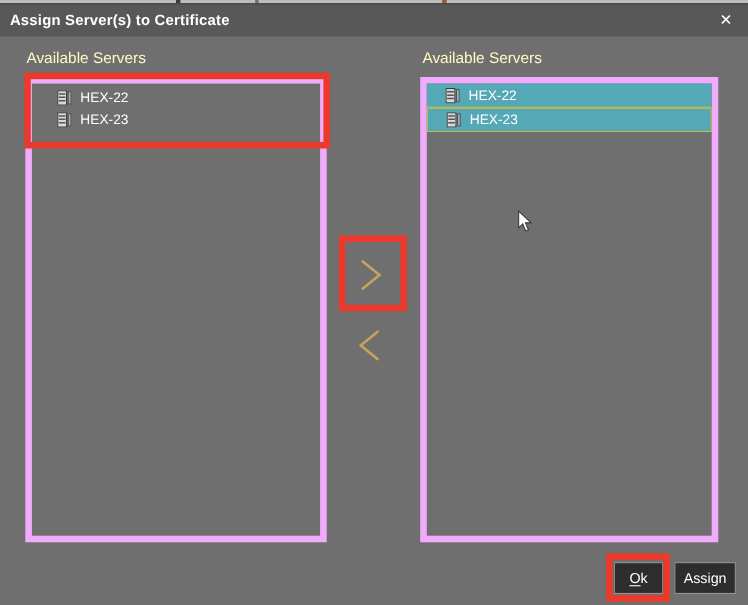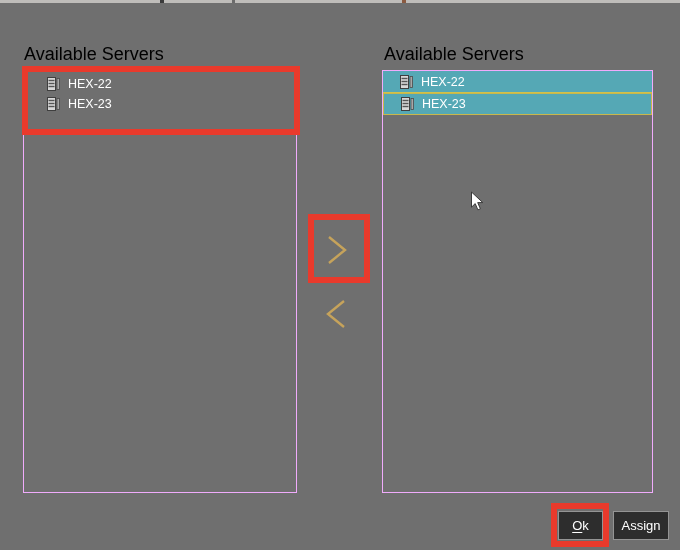--- a/index.html
+++ b/index.html
@@ -19,27 +19,27 @@
     background:#585858; border-top:1px solid #454545;
     display:flex; align-items:center;
   }
   .title { padding-left:9px; font-size:13.5px; font-weight:bold; color:#ffffff; letter-spacing:.2px; }
   .close-btn {
     position:absolute; right:10px; top:4px; width:20px; height:20px;
     display:flex; align-items:center; justify-content:center;
     color:#ffffff; font-size:14px; cursor:pointer;
   }
 
-  .panel-label { position:absolute; top:44px; font-size:18px; color:#000000; }
+  .panel-label { position:absolute; top:44px; font-size:14px; color:#fef9c3; }
   #available-label { left:24px; }
   #assigned-label { left:384px; }
 
   .listbox {
     position:absolute; top:70px; height:423px;
-    border:1px solid #f0abfc; background:#6f6f6f;
+    border:6px solid #f0abfc; background:#6f6f6f;
   }
   #available-list { left:23px; width:274px; padding-top:3px; }
   #assigned-list  { left:382px; width:271px; }
 
   .row {
     display:flex; align-items:center; height:20px;
     color:#ffffff; font-size:12.5px;
   }
   #available-list .row { padding-left:23px; }
   #assigned-list .row { height:22px; padding-left:17px; }
@@ -77,20 +77,24 @@
 <body>
 
 <div id="screen">
 
   <div class="top-sliver">
     <span class="edge-mark" style="left:160px;width:4px;"></span>
     <span class="edge-mark" style="left:232px;width:3px;background:#6b6b6b;"></span>
     <span class="edge-mark" style="left:402px;width:4px;background:#8a5a40;"></span>
   </div>
 
+  <div class="titlebar">
+    <span class="title">Assign Server(s) to Certificate</span>
+    <span class="close-btn">✕</span>
+  </div>
 
   <div class="panel-label" id="available-label">Available Servers</div>
   <div class="panel-label" id="assigned-label">Available Servers</div>
 
   <div class="listbox" id="available-list">
     <div class="row">
       <span class="icon">
         <svg width="13" height="14" viewBox="0 0 13 14">
           <rect x="0.5" y="0.5" width="8" height="13" fill="#d8d8d8" stroke="#3f3f3f"></rect>
           <line x1="1.5" y1="3.5" x2="7.5" y2="3.5" stroke="#555" stroke-width="1.4"></line>

